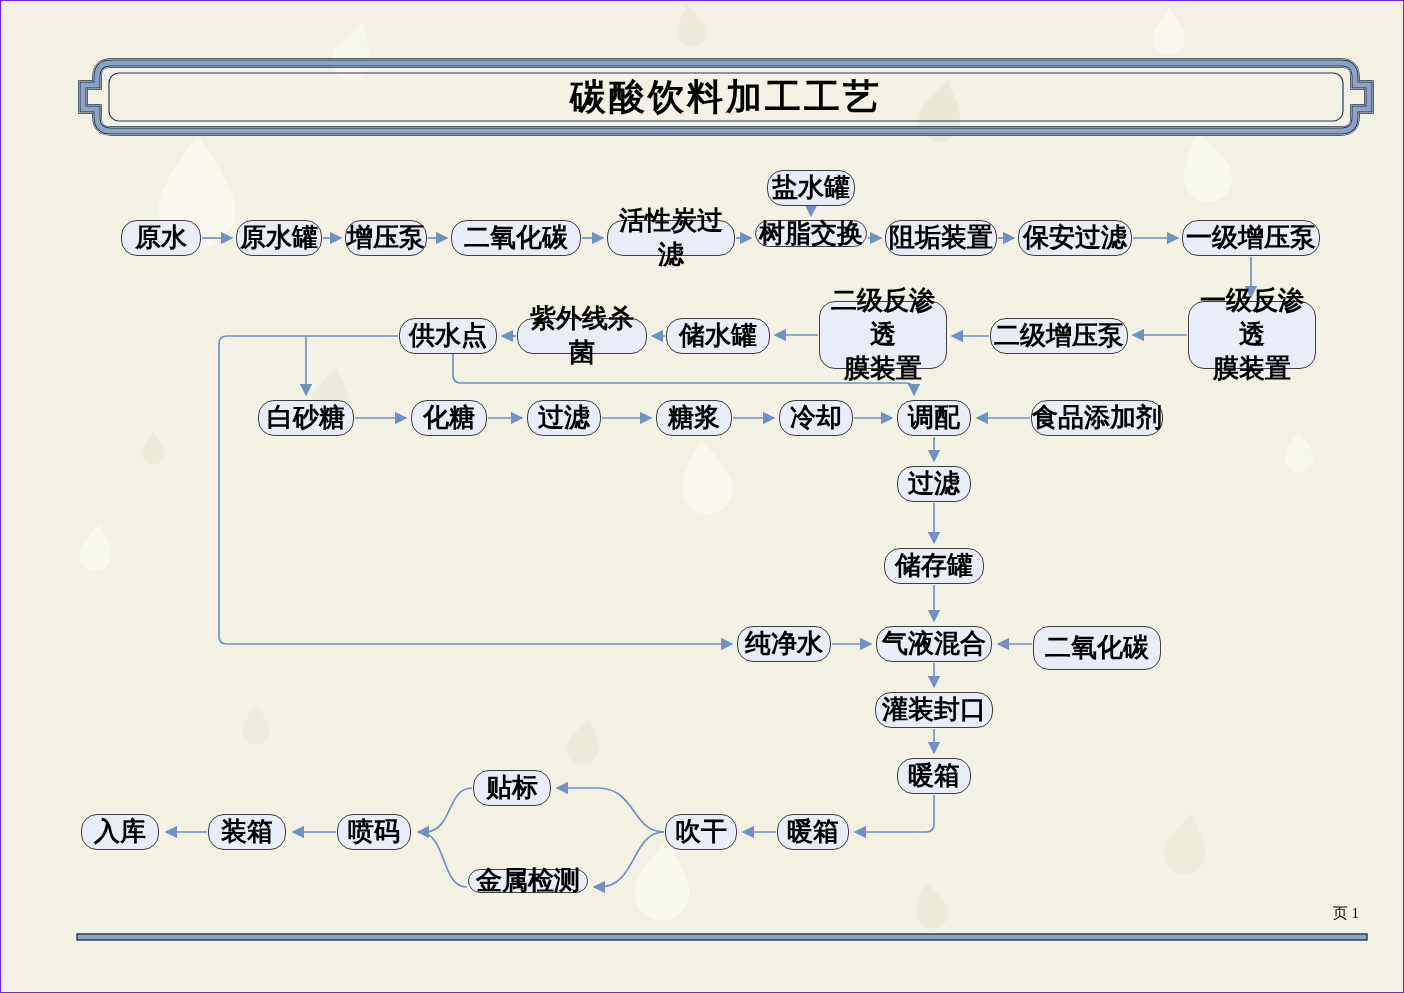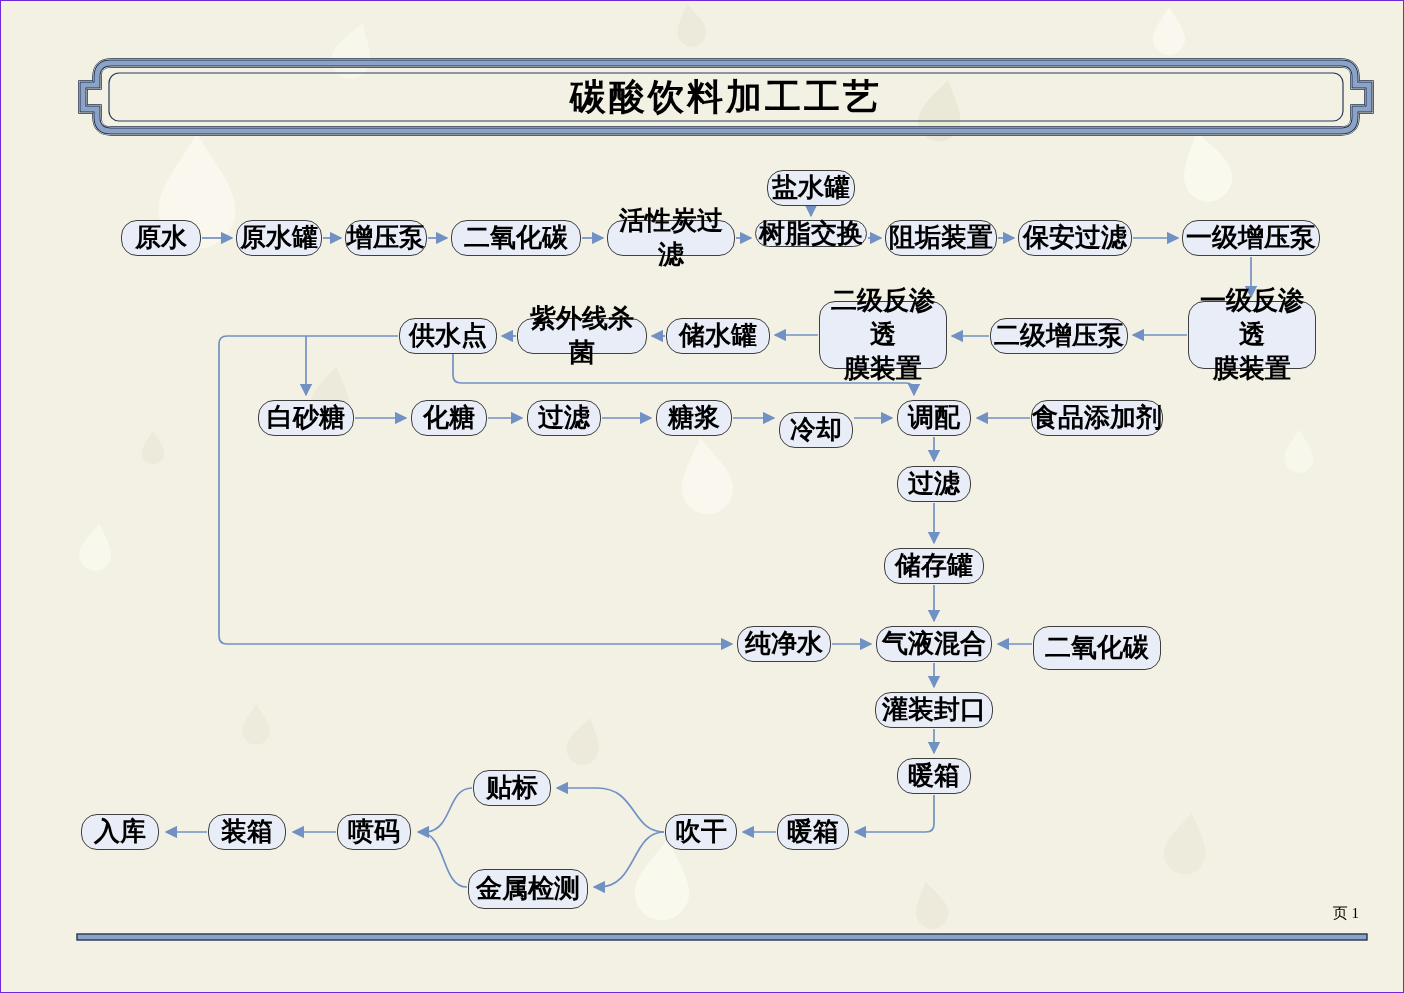--- a/index.html
+++ b/index.html
@@ -140,34 +140,34 @@
       <div class="node" style="left: 989px; top: 317px; width: 138px; height: 36px;">二级增压泵</div>
       <div class="node" style="left: 818px; top: 300px; width: 128px; height: 68px;">二级反渗透
 膜装置</div>
       <div class="node" style="left: 665px; top: 317px; width: 104px; height: 36px;">储水罐</div>
       <div class="node" style="left: 516px; top: 317px; width: 130px; height: 36px; text-align: center;">紫外线杀菌</div>
       <div class="node" style="left: 398px; top: 317px; width: 98px; height: 36px;">供水点</div>
       <div class="node" style="left: 257px; top: 399px; width: 96px; height: 36px;">白砂糖</div>
       <div class="node" style="left: 410px; top: 399px; width: 76px; height: 36px;">化糖</div>
       <div class="node" style="left: 526px; top: 399px; width: 74px; height: 36px;">过滤</div>
       <div class="node" style="left: 655px; top: 399px; width: 76px; height: 36px;">糖浆</div>
-      <div class="node" style="left: 778px; top: 399px; width: 74px; height: 36px; margin-top: 12px;">冷却</div>
+      <div class="node" style="left: 778px; top: 399px; width: 74px; height: 36px;">冷却</div>
       <div class="node" style="left: 896px; top: 399px; width: 74px; height: 36px;">调配</div>
       <div class="node" style="left: 1030px; top: 399px; width: 132px; height: 36px;">食品添加剂</div>
       <div class="node" style="left: 896px; top: 465px; width: 74px; height: 36px;">过滤</div>
       <div class="node" style="left: 883px; top: 547px; width: 100px; height: 36px;">储存罐</div>
       <div class="node" style="left: 875px; top: 625px; width: 116px; height: 36px;">气液混合</div>
       <div class="node" style="left: 736px; top: 625px; width: 94px; height: 36px;">纯净水</div>
       <div class="node" style="left: 1032px; top: 625px; width: 128px; height: 44px;">二氧化碳</div>
       <div class="node" style="left: 874px; top: 691px; width: 118px; height: 36px;">灌装封口</div>
       <div class="node" style="left: 896px; top: 757px; width: 74px; height: 36px;">暖箱</div>
       <div class="node" style="left: 776px; top: 813px; width: 72px; height: 36px;">暖箱</div>
       <div class="node" style="left: 664px; top: 813px; width: 72px; height: 36px;">吹干</div>
       <div class="node" style="left: 472px; top: 769px; width: 78px; height: 36px; text-align: right;">贴标</div>
-      <div class="node" style="left: 467px; top: 868px; width: 120px; height: 40px;">金属检测</div>
+      <div class="node" style="left: 467px; top: 868px; width: 120px; height: 24px;">金属检测</div>
       <div class="node" style="left: 336px; top: 813px; width: 74px; height: 36px;">喷码</div>
       <div class="node" style="left: 207px; top: 813px; width: 78px; height: 36px;">装箱</div>
       <div class="node" style="left: 80px; top: 813px; width: 78px; height: 36px;">入库</div>
     </div>
 
   <div class="page-num">页 1</div>
 
 </div>
 
 </body></html>

